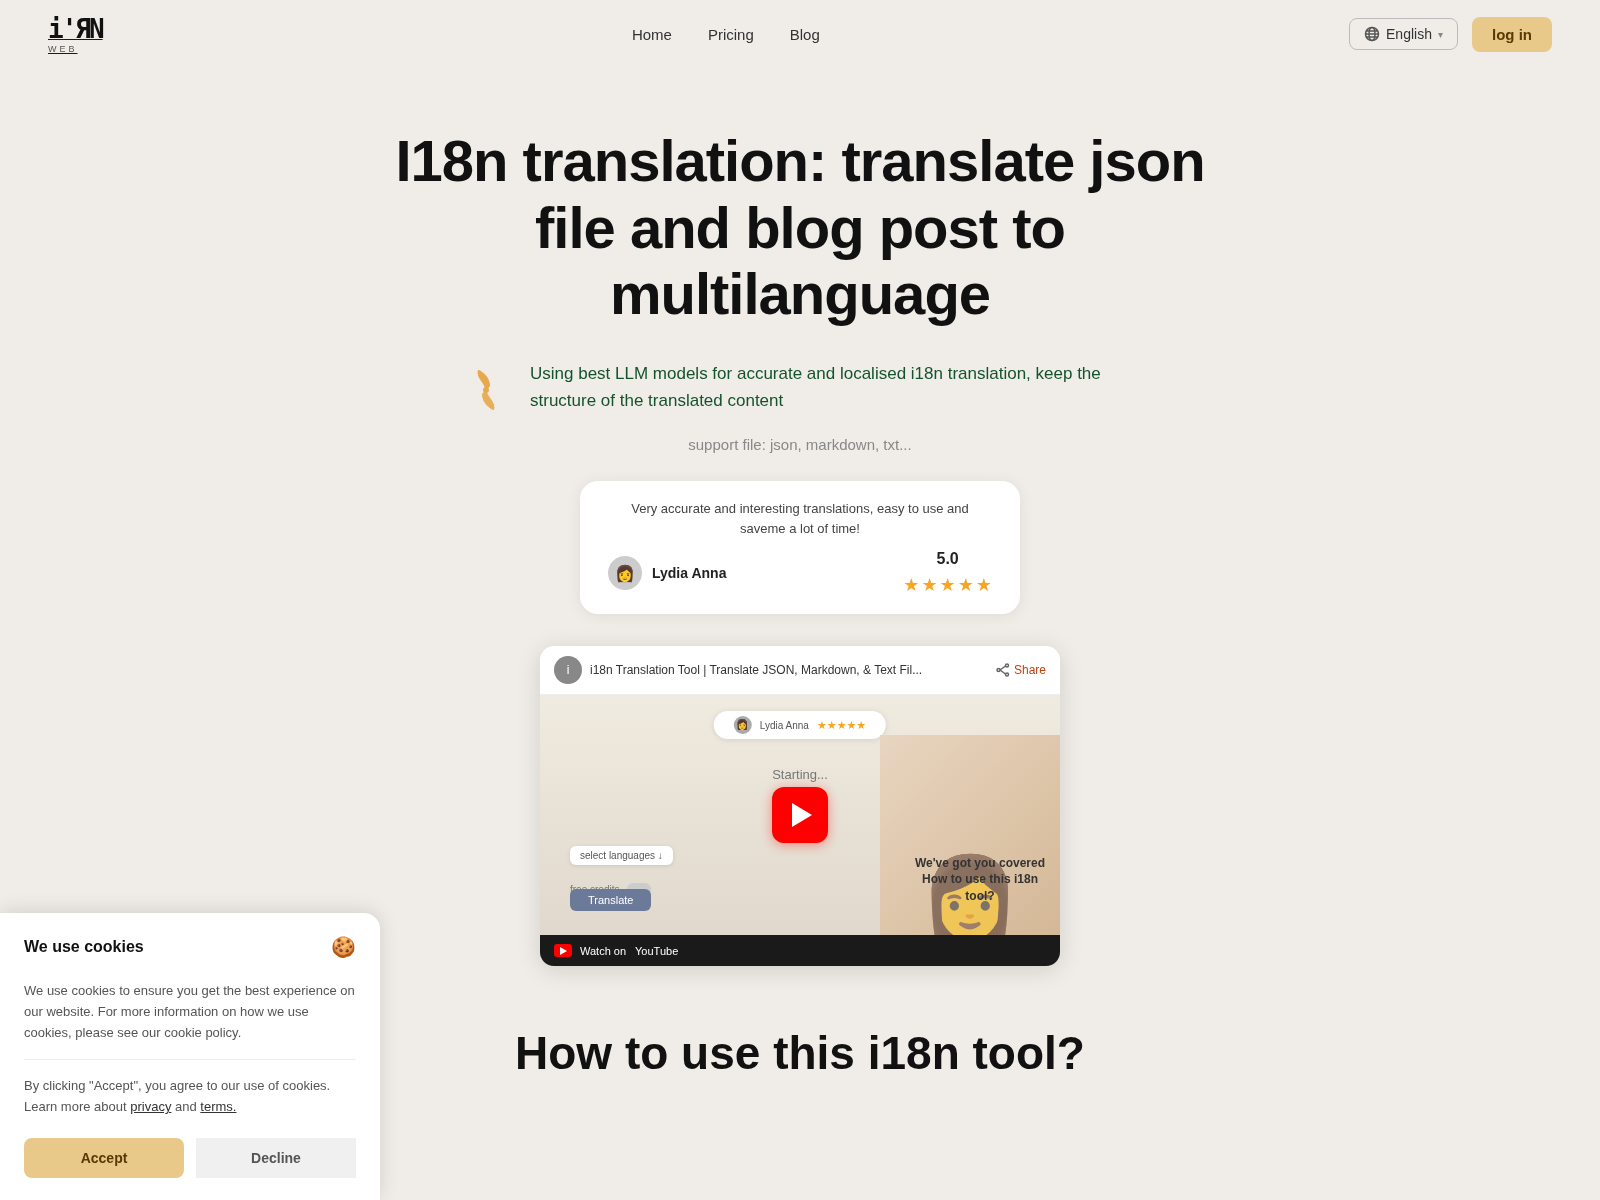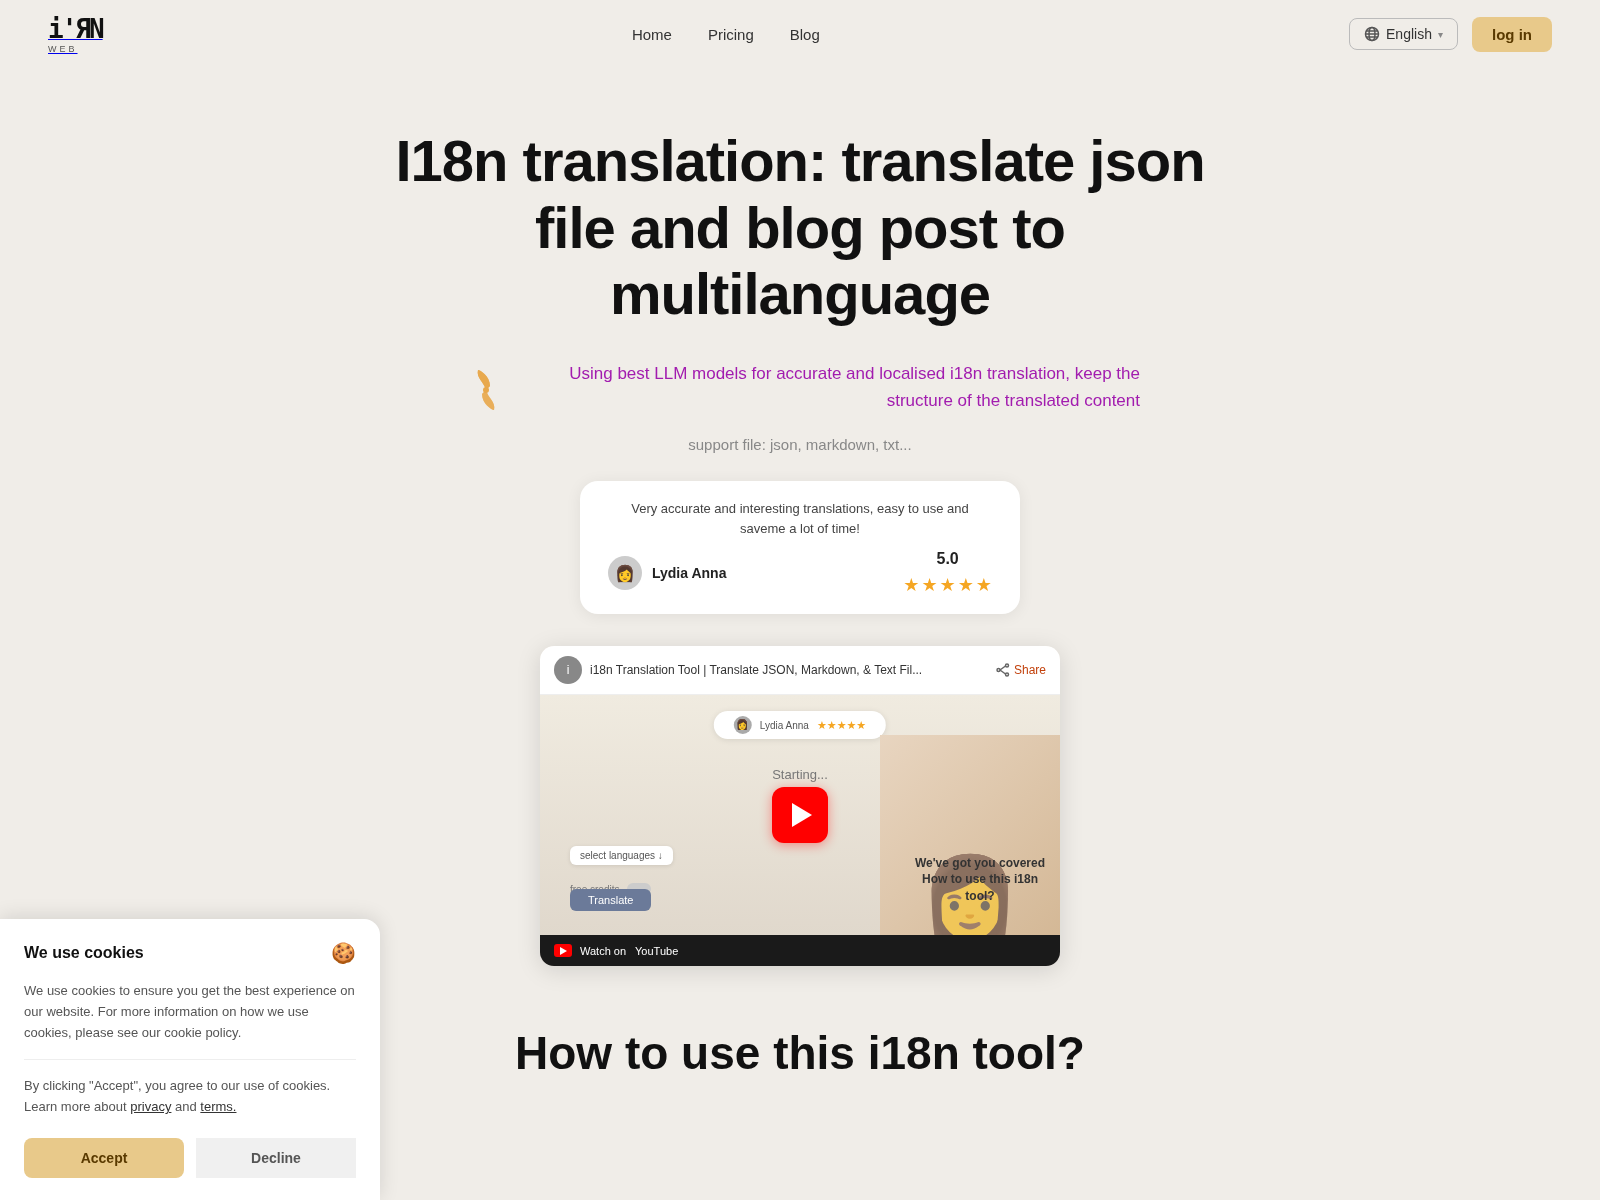--- a/index.html
+++ b/index.html
@@ -85,23 +85,23 @@
       margin: 0 auto 20px;
     }
     .windmill-icon {
       width: 52px;
       height: 52px;
       flex-shrink: 0;
       margin-top: 4px;
     }
     .hero-desc {
       font-size: 17px;
-      color: #a21caf;
+      color: #14532d;
       line-height: 1.6;
-      text-align: right;
+      text-align: left;
     }
     .hero-support {
       font-size: 15px;
       color: #888;
       margin-top: 14px;
     }
 
     
     .review-card {
       background: #fff;
@@ -381,21 +381,21 @@
       background: #fff;
       border-radius: 0 16px 0 0;
       box-shadow: 0 -2px 20px rgba(0,0,0,0.12);
       padding: 22px 24px;
       z-index: 1000;
     }
     .cookie-title-row {
       display: flex;
       align-items: center;
       justify-content: space-between;
-      margin-bottom: 16px;
+      margin-bottom: 22px;
     }
     .cookie-title {
       font-size: 16px;
       font-weight: 700;
       color: #111;
     }
     .cookie-icon {
       font-size: 20px;
     }
     .cookie-body {

